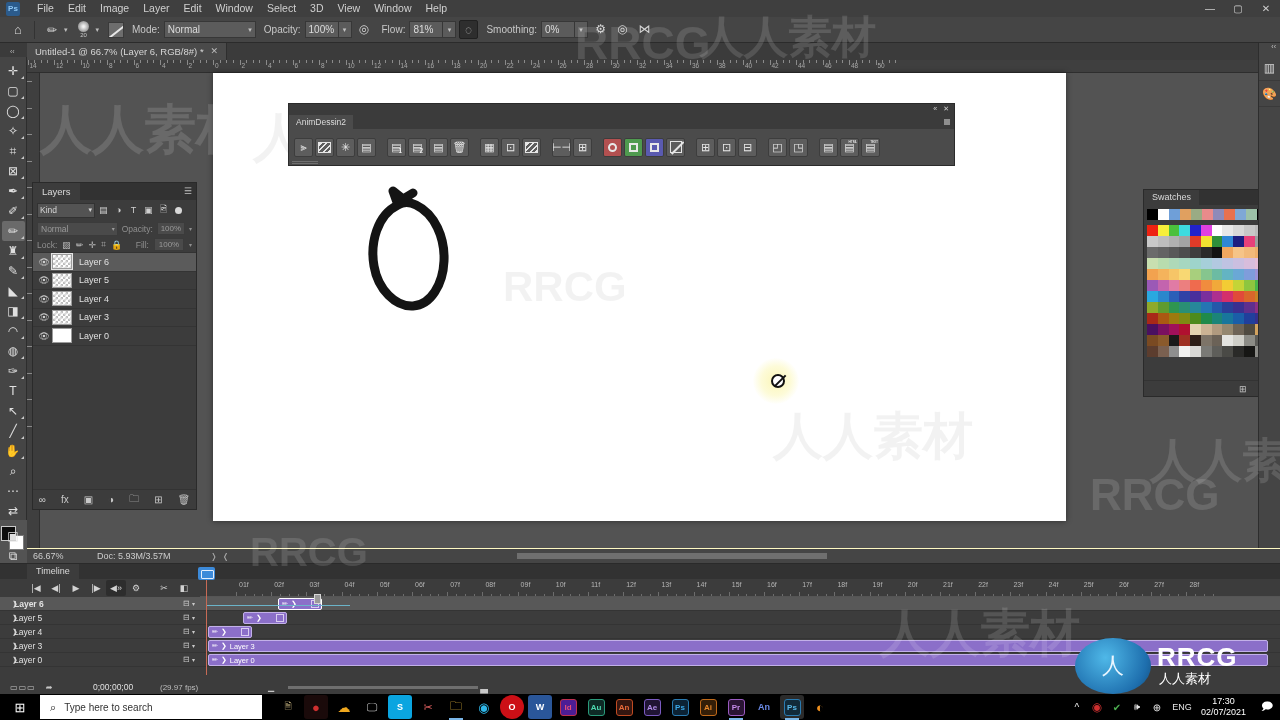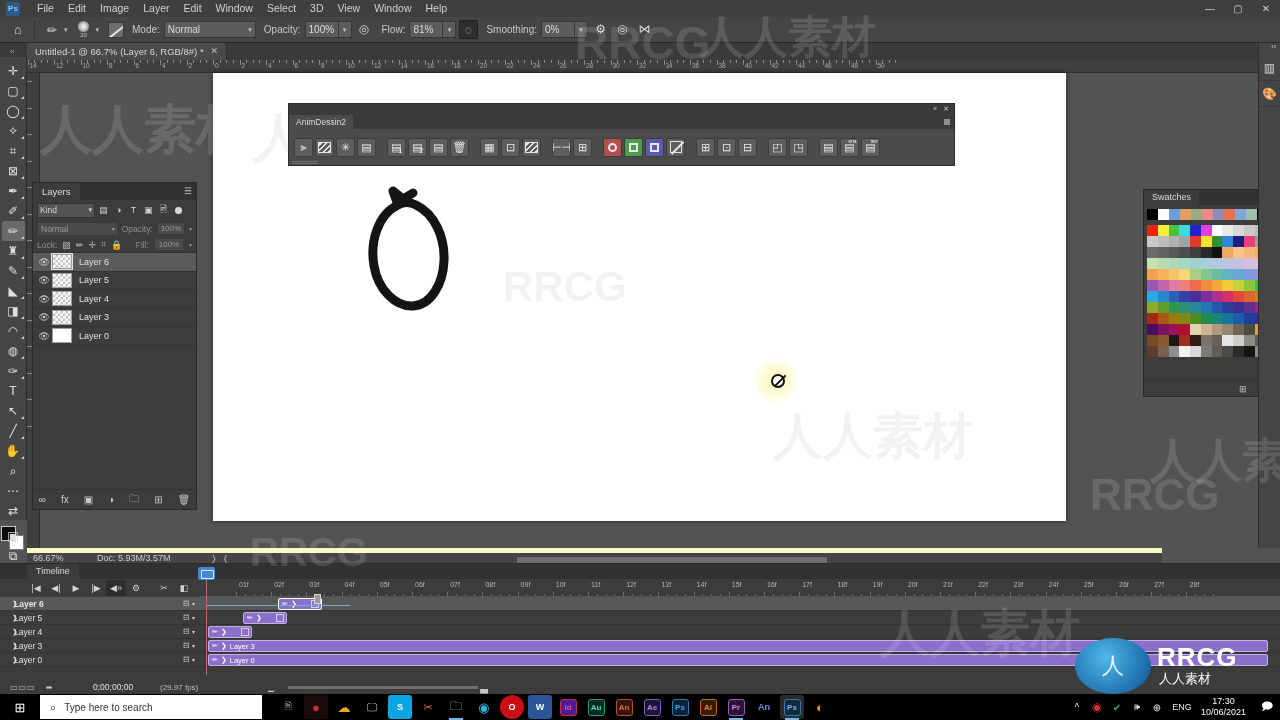--- a/index.html
+++ b/index.html
@@ -98,22 +98,22 @@
   .drawing { position:absolute; left:150px; top:110px; }
   .cursor-glow { position:absolute; left:726px; top:298px; width:46px; height:46px;
                  border-radius:50%;
                  background:radial-gradient(circle,#fbf6b8 0%,#fdfbd8 45%,rgba(253,251,216,0) 72%); }
   .cursor-no { position:absolute; left:744px; top:314px; width:14px; height:14px;
                border-radius:50%; border:2px solid #111; background:#fff; }
   .cursor-no:after { content:''; position:absolute; left:-1px; top:4px; width:16px; height:2px;
                      background:#111; transform:rotate(-45deg); }
 
   
-  .statusbar { position:absolute; left:27px; top:548px; width:1135px; height:15px;
-               background:#454545; border-top:5px solid #fef9c3;
+  .statusbar { position:absolute; left:27px; top:548px; width:1253px; height:15px;
+               background:#454545; border-top:1px solid #fef9c3;
                display:flex; align-items:center; font-size:9px; color:#cdcdcd; }
   .sb-zoom { width:52px; padding-left:6px; }
   .sb-doc { margin-left:18px; }
   .sb-arrows { margin-left:40px; font-size:8px; color:#aaa; letter-spacing:5px; }
   .sb-scroll { position:absolute; left:490px; top:4px; width:310px; height:6px; background:#6f6f6f; }
 
   
   .layers { position:absolute; left:32px; top:182px; width:165px; height:328px;
             background:#3c3c3c; border:1px solid #2a2a2a; }
   .lp-tabs { height:17px; background:#323232; display:flex; align-items:center; position:relative; }
@@ -1768,19 +1768,19 @@
     </div>
     <div class="tray">
       <span class="tray-i">^</span>
       <span class="tray-i" style="color:#d03030;font-size:12px">◉</span>
       <span class="tray-i" style="color:#4caf50">✔</span>
       <span class="tray-i">🕪</span>
       <span class="tray-i">⊕</span>
       <span class="tray-i" style="width:30px;font-size:9px">ENG</span>
       <span class="tray-clock">
         <div>17:30</div>
-        <div>10/06/2021</div>
+        <div>02/07/2021</div>
       </span>
       <span class="tray-notif">🗩</span>
     </div>
   </div>
 
 </div>
 
 </body></html>

